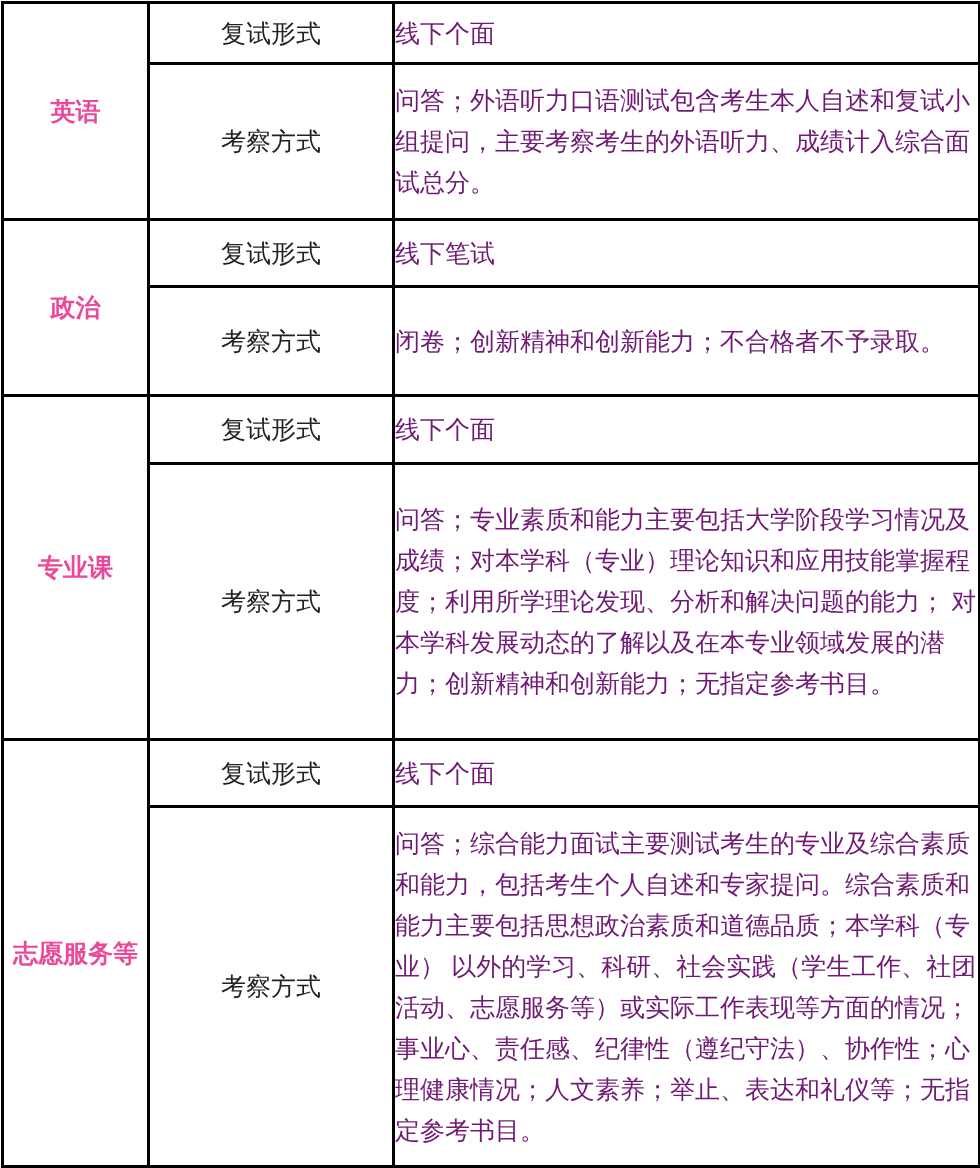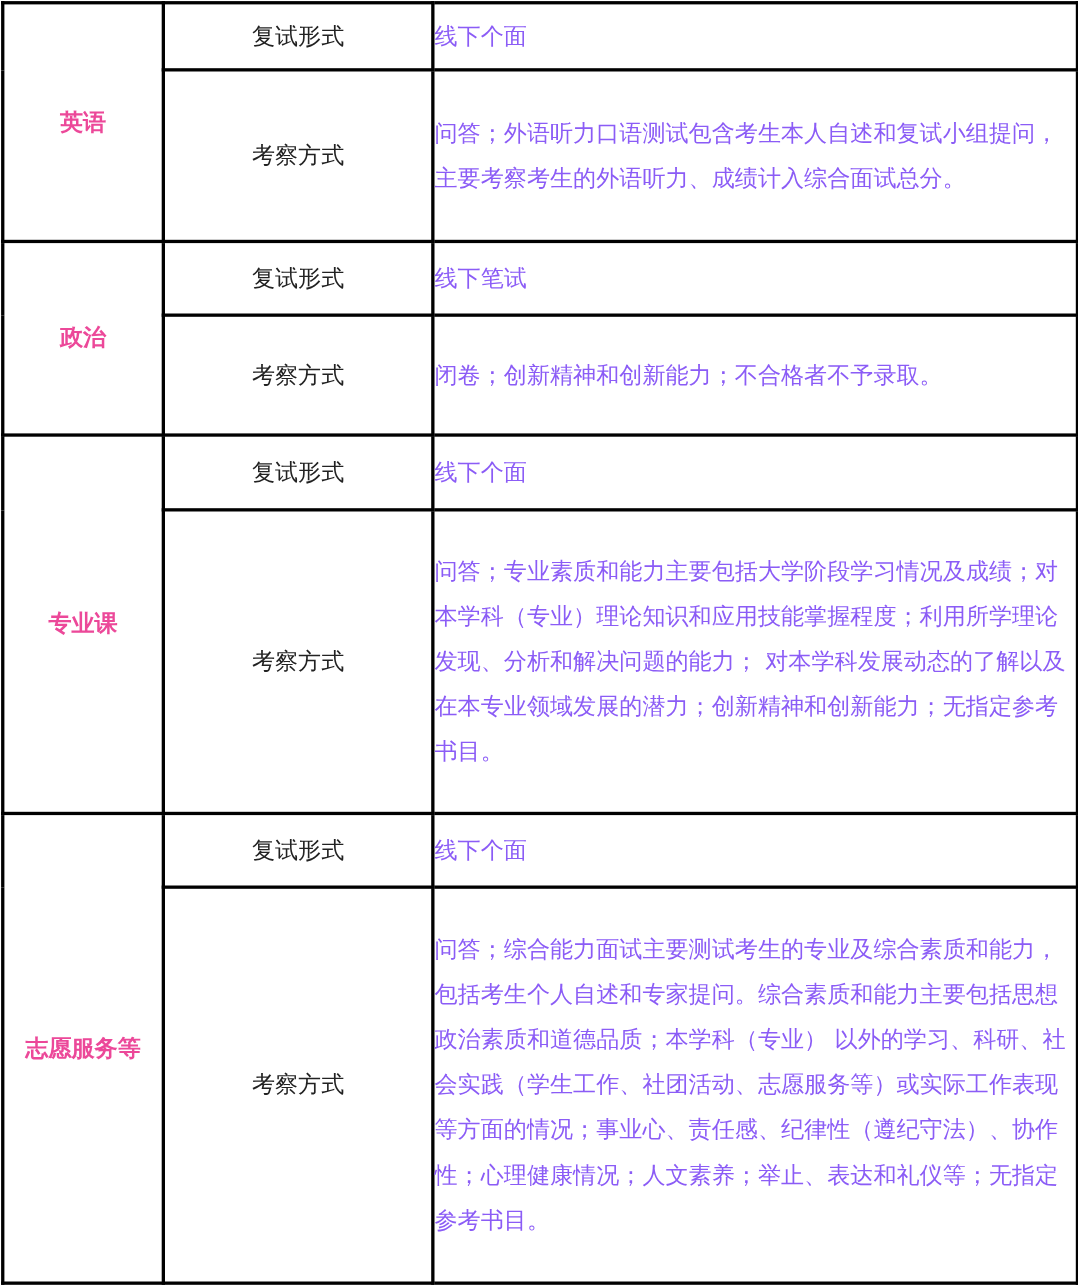--- a/index.html
+++ b/index.html
@@ -19,42 +19,43 @@
       left: 1px;
       top: 1px;
       width: 977px;
       border-collapse: collapse;
       table-layout: fixed;
     }
     table.exam-table td {
       border: 3px solid #000;
       padding: 0;
       vertical-align: middle;
-      font-size: 21px;
+      font-size: 25px;
       line-height: 41px;
     }
     col.c-subject { width: 146px; }
     col.c-item { width: 245px; }
     col.c-detail { width: 586px; }
 
     td.subject {
       text-align: center;
       font-weight: bold;
       font-size: 22px;
       color: #ec4899;
     }
     td.item {
       text-align: center;
       color: #222;
     }
     td.detail {
       padding: 0 14px 0 20px;
-      color: #8b5cf6;
+      color: #701a75;
       text-align: left;
       word-break: break-all;
+      font-family: Liberation Serif, serif;
     }
 
     
     tr.en-form { height: 61px; }
     tr.en-method { height: 156px; }
     tr.po-form { height: 67px; }
     tr.po-method { height: 109px; }
     tr.pr-form { height: 68px; }
     tr.pr-method { height: 276px; }
     tr.co-form { height: 67px; }

